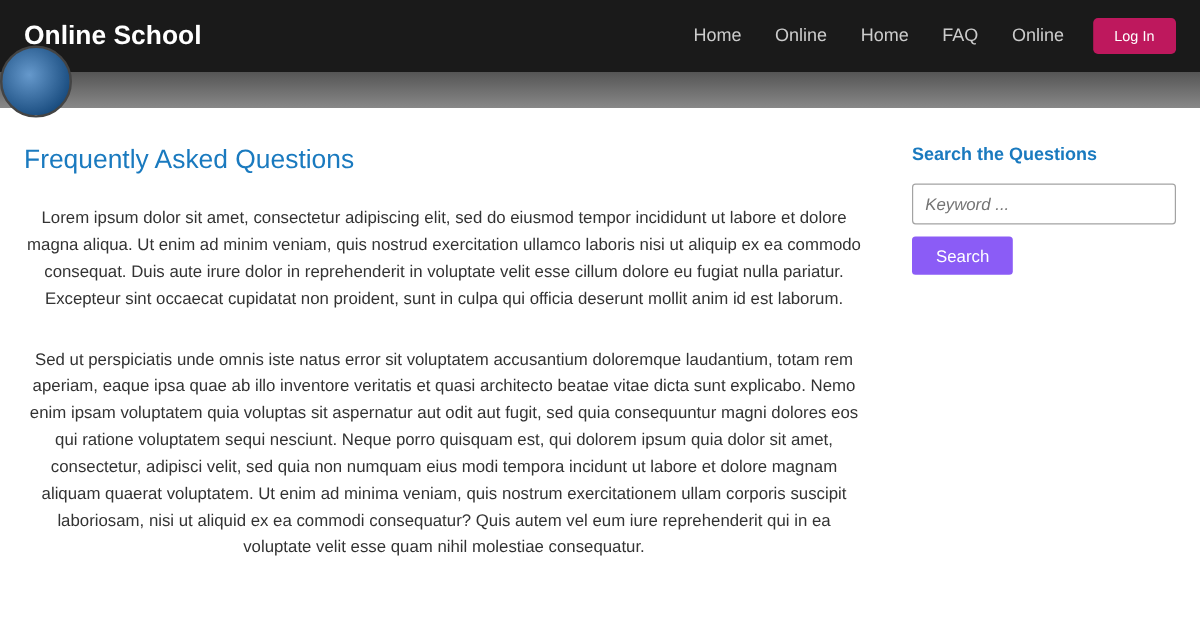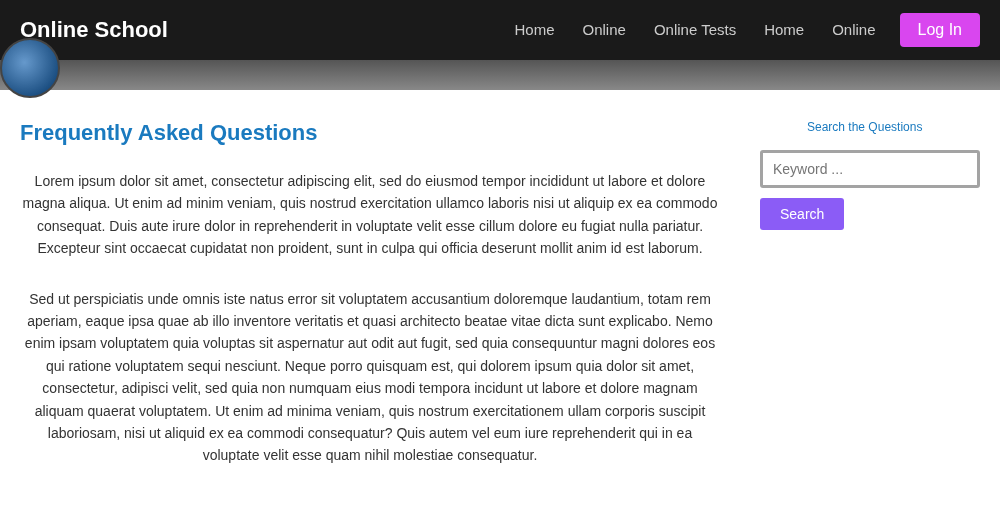--- a/index.html
+++ b/index.html
@@ -27,25 +27,25 @@
     }
     .nav-link {
       color: #ccc;
       text-decoration: none;
       padding: 0 14px;
       font-size: 15px;
       line-height: 60px;
       cursor: pointer;
     }
     .nav-btn {
-      background: #d946ef;
+      background: #be185d;
       color: #fff;
       border: none;
       padding: 8px 18px;
-      font-size: 16px;
+      font-size: 12px;
       border-radius: 4px;
       cursor: pointer;
       margin-left: 10px;
     }
 
     
     .hero-strip {
       height: 30px;
       background: linear-gradient(to bottom, #555 0%, #888 100%);
       display: flex;
@@ -70,21 +70,21 @@
       gap: 40px;
     }
 
     
     .faq-section {
       flex: 1;
     }
     .faq-title {
       color: #1a7abf;
       font-size: 22px;
-      font-weight: bold;
+      font-weight: normal;
       margin-bottom: 24px;
     }
     .faq-item {
       margin-bottom: 28px;
     }
     .faq-question {
       font-size: 14px;
       margin-bottom: 10px;
     }
     .faq-question a {
@@ -99,55 +99,55 @@
       text-align: center;
     }
 
     
     .sidebar {
       width: 220px;
       flex-shrink: 0;
     }
     .sidebar-title {
       color: #1a7abf;
-      font-size: 12px;
-      font-weight: normal;
+      font-size: 15px;
+      font-weight: bold;
       margin-bottom: 16px;
-      margin-left: 47px;
     }
     .search-input {
       width: 100%;
       padding: 8px 10px;
-      border: 3px solid #a3a3a3;
+      border: 1px solid #a3a3a3;
       border-radius: 3px;
       font-size: 14px;
       color: #999;
       margin-bottom: 10px;
       outline: none;
+      font-style: italic;
     }
     .search-btn {
       background: #8b5cf6;
       color: #fff;
       border: none;
       padding: 8px 20px;
       font-size: 14px;
       border-radius: 3px;
       cursor: pointer;
     }
   </style>
 </head>
 <body>
 
 <nav>
   <span class="nav-logo">Online School</span>
   <div class="nav-links">
     <a class="nav-link">Home</a>
     <a class="nav-link">Online</a>
-    <a class="nav-link">Online Tests</a>
     <a class="nav-link">Home</a>
+    <a class="nav-link">FAQ</a>
     <a class="nav-link">Online</a>
     <button class="nav-btn">Log In</button>
   </div>
 </nav>
 
 <div class="hero-strip">
   <div class="hero-globe"></div>
 </div>
 
 <div class="page-wrap">

